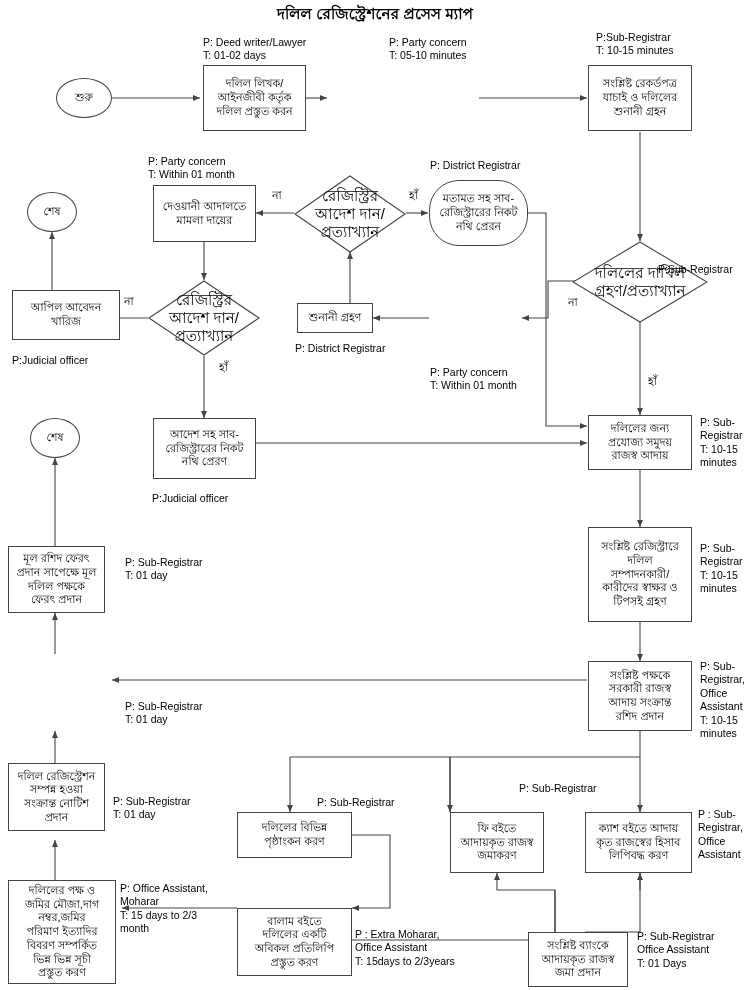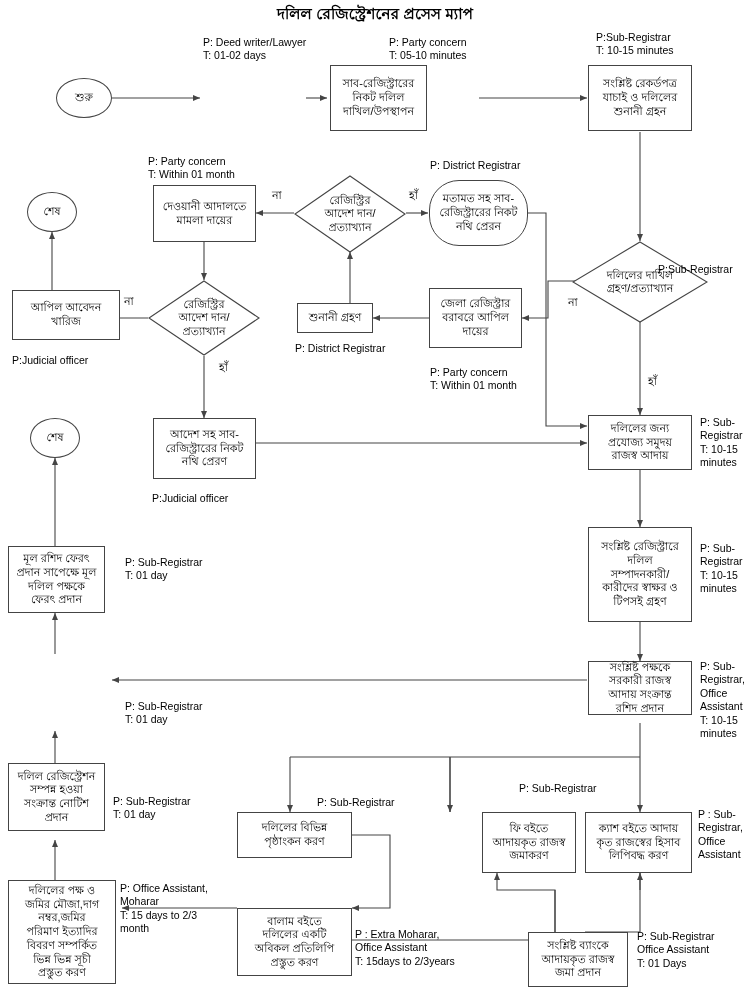--- a/index.html
+++ b/index.html
@@ -10,21 +10,21 @@
 
   .title{position:absolute;left:0;top:2px;width:750px;text-align:center;
          font-size:15px;font-weight:bold;letter-spacing:.2px;}
 
   .node{position:absolute;box-sizing:border-box;border:1px solid #444;
         background:#fff;display:flex;align-items:center;justify-content:center;
         text-align:center;font-size:11px;line-height:1.25;padding:2px 3px;}
   .node.term{border-radius:50%;}
   .node.dia{border:none;background:transparent;}
   .dia .dwrap{position:absolute;left:0;top:0;width:100%;height:100%;}
-  .dia .dtxt{position:relative;z-index:2;font-size:11px;line-height:1.2;
+  .dia .dtxt{position:relative;z-index:2;font-size:15px;line-height:1.2;
              width:100%;}
   .ann{position:absolute;font-size:10.5px;line-height:1.28;white-space:pre-line;}
   .elab{position:absolute;font-size:11px;line-height:1;}
 </style>
 </head>
 <body>
 
 <div id="stage">
 
   <div class="title">দলিল রেজিস্ট্রেশনের প্রসেস ম্যাপ</div>
@@ -100,40 +100,37 @@
       <path d="M352,940 L528,940" marker-end="none"></path>
     </g>
     <g stroke="#444" stroke-width="1.1" fill="none">
 
       <path d="M555,932 L555,890"></path>
     </g>
   </svg>
 
   <div class="node term" style="left: 56px; top: 78px; width: 56px; height: 40px; white-space: pre-line;">শুরু</div>
 
-
-  <div class="node" style="left: 330px; top: 65px; width: 97px; height: 66px; white-space: pre-line;">সাব-রেজিস্ট্রারের
-নিকট দলিল
-দাখিল/উপস্থাপন</div>
+  <div class="node" style="left: 203px; top: 65px; width: 103px; height: 66px; white-space: pre-line;">দলিল লিখক/
+আইনজীবী কর্তৃক
+দলিল প্রস্তুত করন</div>
+
 
   <div class="node" style="left: 588px; top: 65px; width: 104px; height: 66px; white-space: pre-line;">সংশ্লিষ্ট রেকর্ডপত্র
 যাচাই ও দলিলের
 শুনানী গ্রহন</div>
 
   <div class="node dia" style="left:572px;top:241px;width:136px;height:82px;">
     <svg class="dwrap" viewBox="0 0 136 82" preserveAspectRatio="none">
       <polygon points="68,1 135,41 68,81 1,41" fill="#fff" stroke="#444" stroke-width="1.1"></polygon>
     </svg>
     <div class="dtxt" style="white-space: pre-line;">দলিলের দাখিল
 গ্রহণ/প্রত্যাখ্যান</div>
   </div>
 
-  <div class="node" style="left: 429px; top: 288px; width: 93px; height: 60px; white-space: pre-line;">জেলা রেজিস্ট্রার
-বরাবরে আপিল
-দায়ের</div>
 
   <div class="node" style="left: 297px; top: 303px; width: 76px; height: 30px; white-space: pre-line;">শুনানী গ্রহণ</div>
 
   <div class="node dia" style="left:294px;top:175px;width:112px;height:78px;">
     <svg class="dwrap" viewBox="0 0 112 78" preserveAspectRatio="none">
       <polygon points="56,1 111,39 56,77 1,39" fill="#fff" stroke="#444" stroke-width="1.1"></polygon>
     </svg>
     <div class="dtxt" style="white-space: pre-line;">রেজিস্ট্রির
 আদেশ দান/
 প্রত্যাখ্যান</div>
@@ -167,21 +164,21 @@
   <div class="node" style="left: 588px; top: 415px; width: 104px; height: 55px; white-space: pre-line;">দলিলের জন্য
 প্রযোজ্য সমুদয়
 রাজস্ব আদায়</div>
 
   <div class="node" style="left: 588px; top: 527px; width: 104px; height: 95px; white-space: pre-line;">সংশ্লিষ্ট রেজিস্ট্রারে
 দলিল
 সম্পাদনকারী/
 কারীদের স্বাক্ষর ও
 টিপসই গ্রহণ</div>
 
-  <div class="node" style="left: 588px; top: 661px; width: 104px; height: 54px; white-space: pre-line;">সংশ্লিষ্ট পক্ষকে
+  <div class="node" style="left: 588px; top: 661px; width: 104px; height: 70px; white-space: pre-line;">সংশ্লিষ্ট পক্ষকে
 সরকারী রাজস্ব
 আদায় সংক্রান্ত
 রশিদ প্রদান</div>
 
   <div class="node term" style="left: 30px; top: 418px; width: 50px; height: 40px; white-space: pre-line;">শেষ</div>
 
   <div class="node" style="left: 8px; top: 546px; width: 97px; height: 67px; white-space: pre-line;">মূল রশিদ ফেরৎ
 প্রদান সাপেক্ষে মূল
 দলিল পক্ষকে
 ফেরৎ প্রদান</div>
@@ -201,21 +198,21 @@
 প্রস্তুত করণ</div>
 
   <div class="node" style="left: 237px; top: 812px; width: 115px; height: 46px; white-space: pre-line;">দলিলের বিভিন্ন
 পৃষ্ঠাংকন করণ</div>
 
   <div class="node" style="left: 237px; top: 908px; width: 115px; height: 68px; white-space: pre-line;">বালাম বইতে
 দলিলের একটি
 অবিকল প্রতিলিপি
 প্রস্তুত করণ</div>
 
-  <div class="node" style="left: 450px; top: 812px; width: 94px; height: 61px; white-space: pre-line; margin-left: 32px;">ফি বইতে
+  <div class="node" style="left: 450px; top: 812px; width: 94px; height: 61px; white-space: pre-line;">ফি বইতে
 আদায়কৃত রাজস্ব
 জমাকরণ</div>
 
   <div class="node" style="left: 585px; top: 812px; width: 107px; height: 61px; white-space: pre-line;">ক্যাশ বইতে আদায়
 কৃত রাজস্বের হিসাব
 লিপিবদ্ধ করণ</div>
 
   <div class="node" style="left: 528px; top: 932px; width: 100px; height: 55px; white-space: pre-line;">সংশ্লিষ্ট ব্যাংকে
 আদায়কৃত রাজস্ব
 জমা প্রদান</div>

